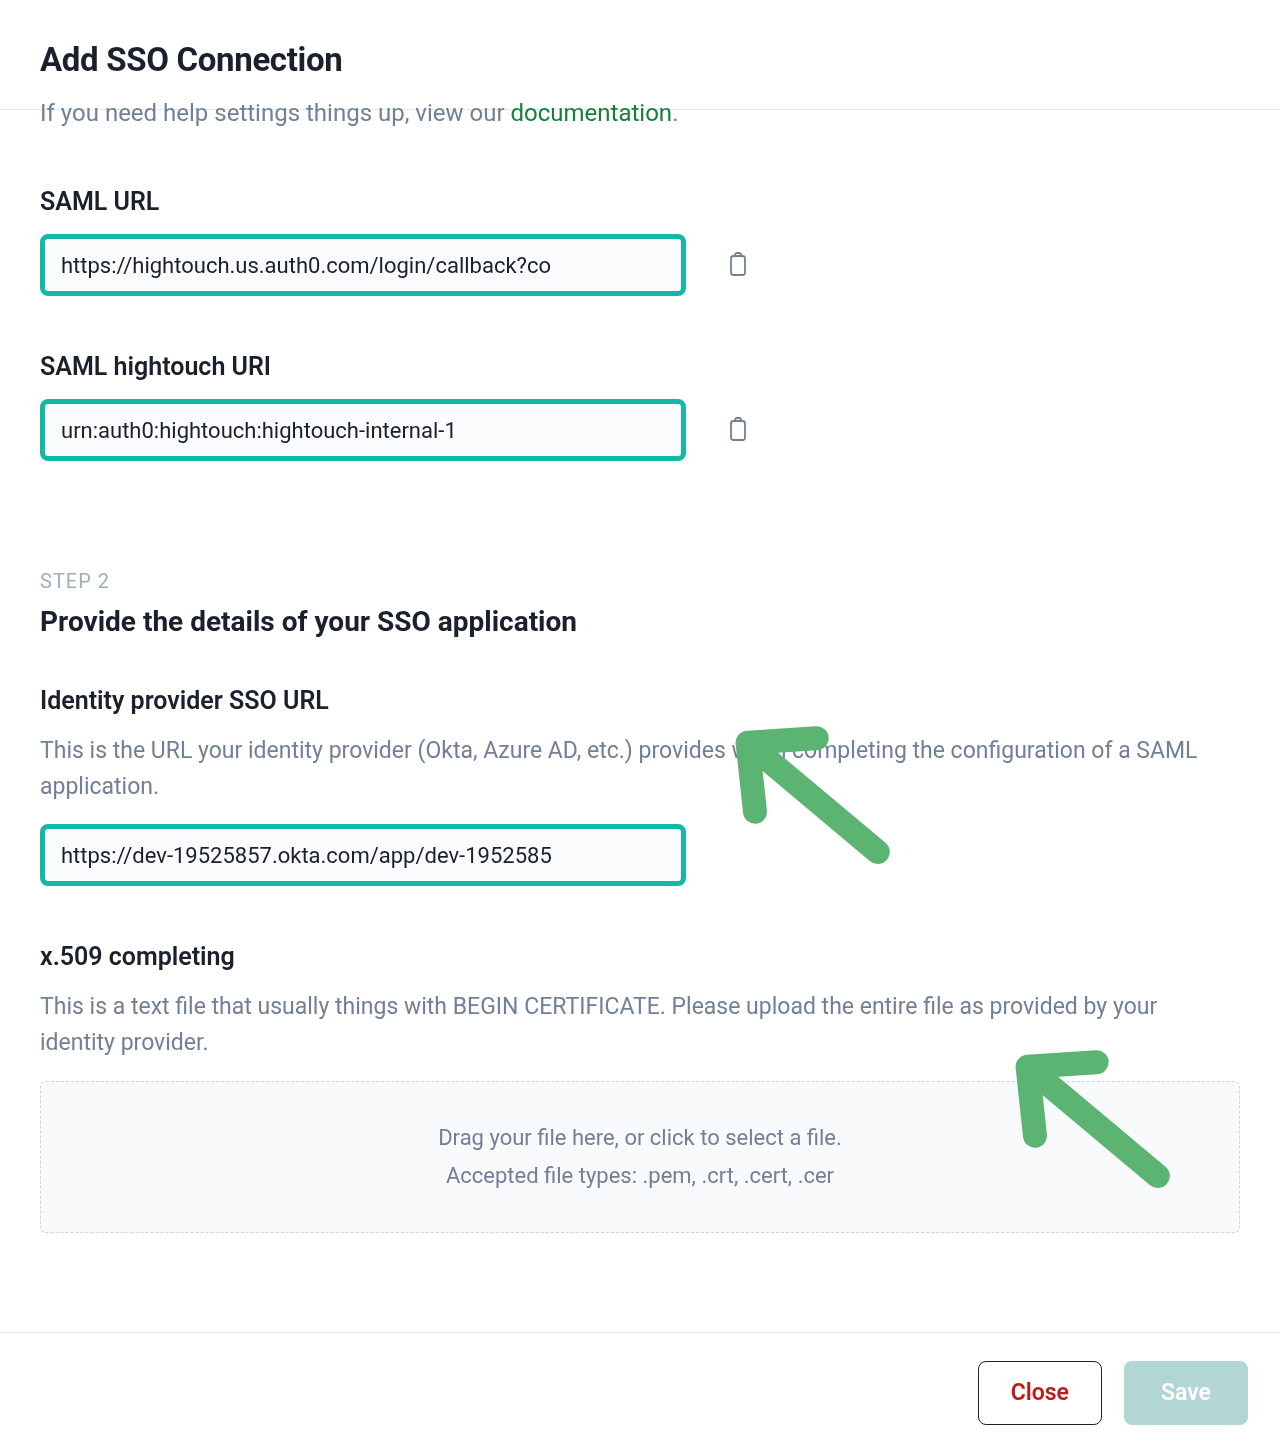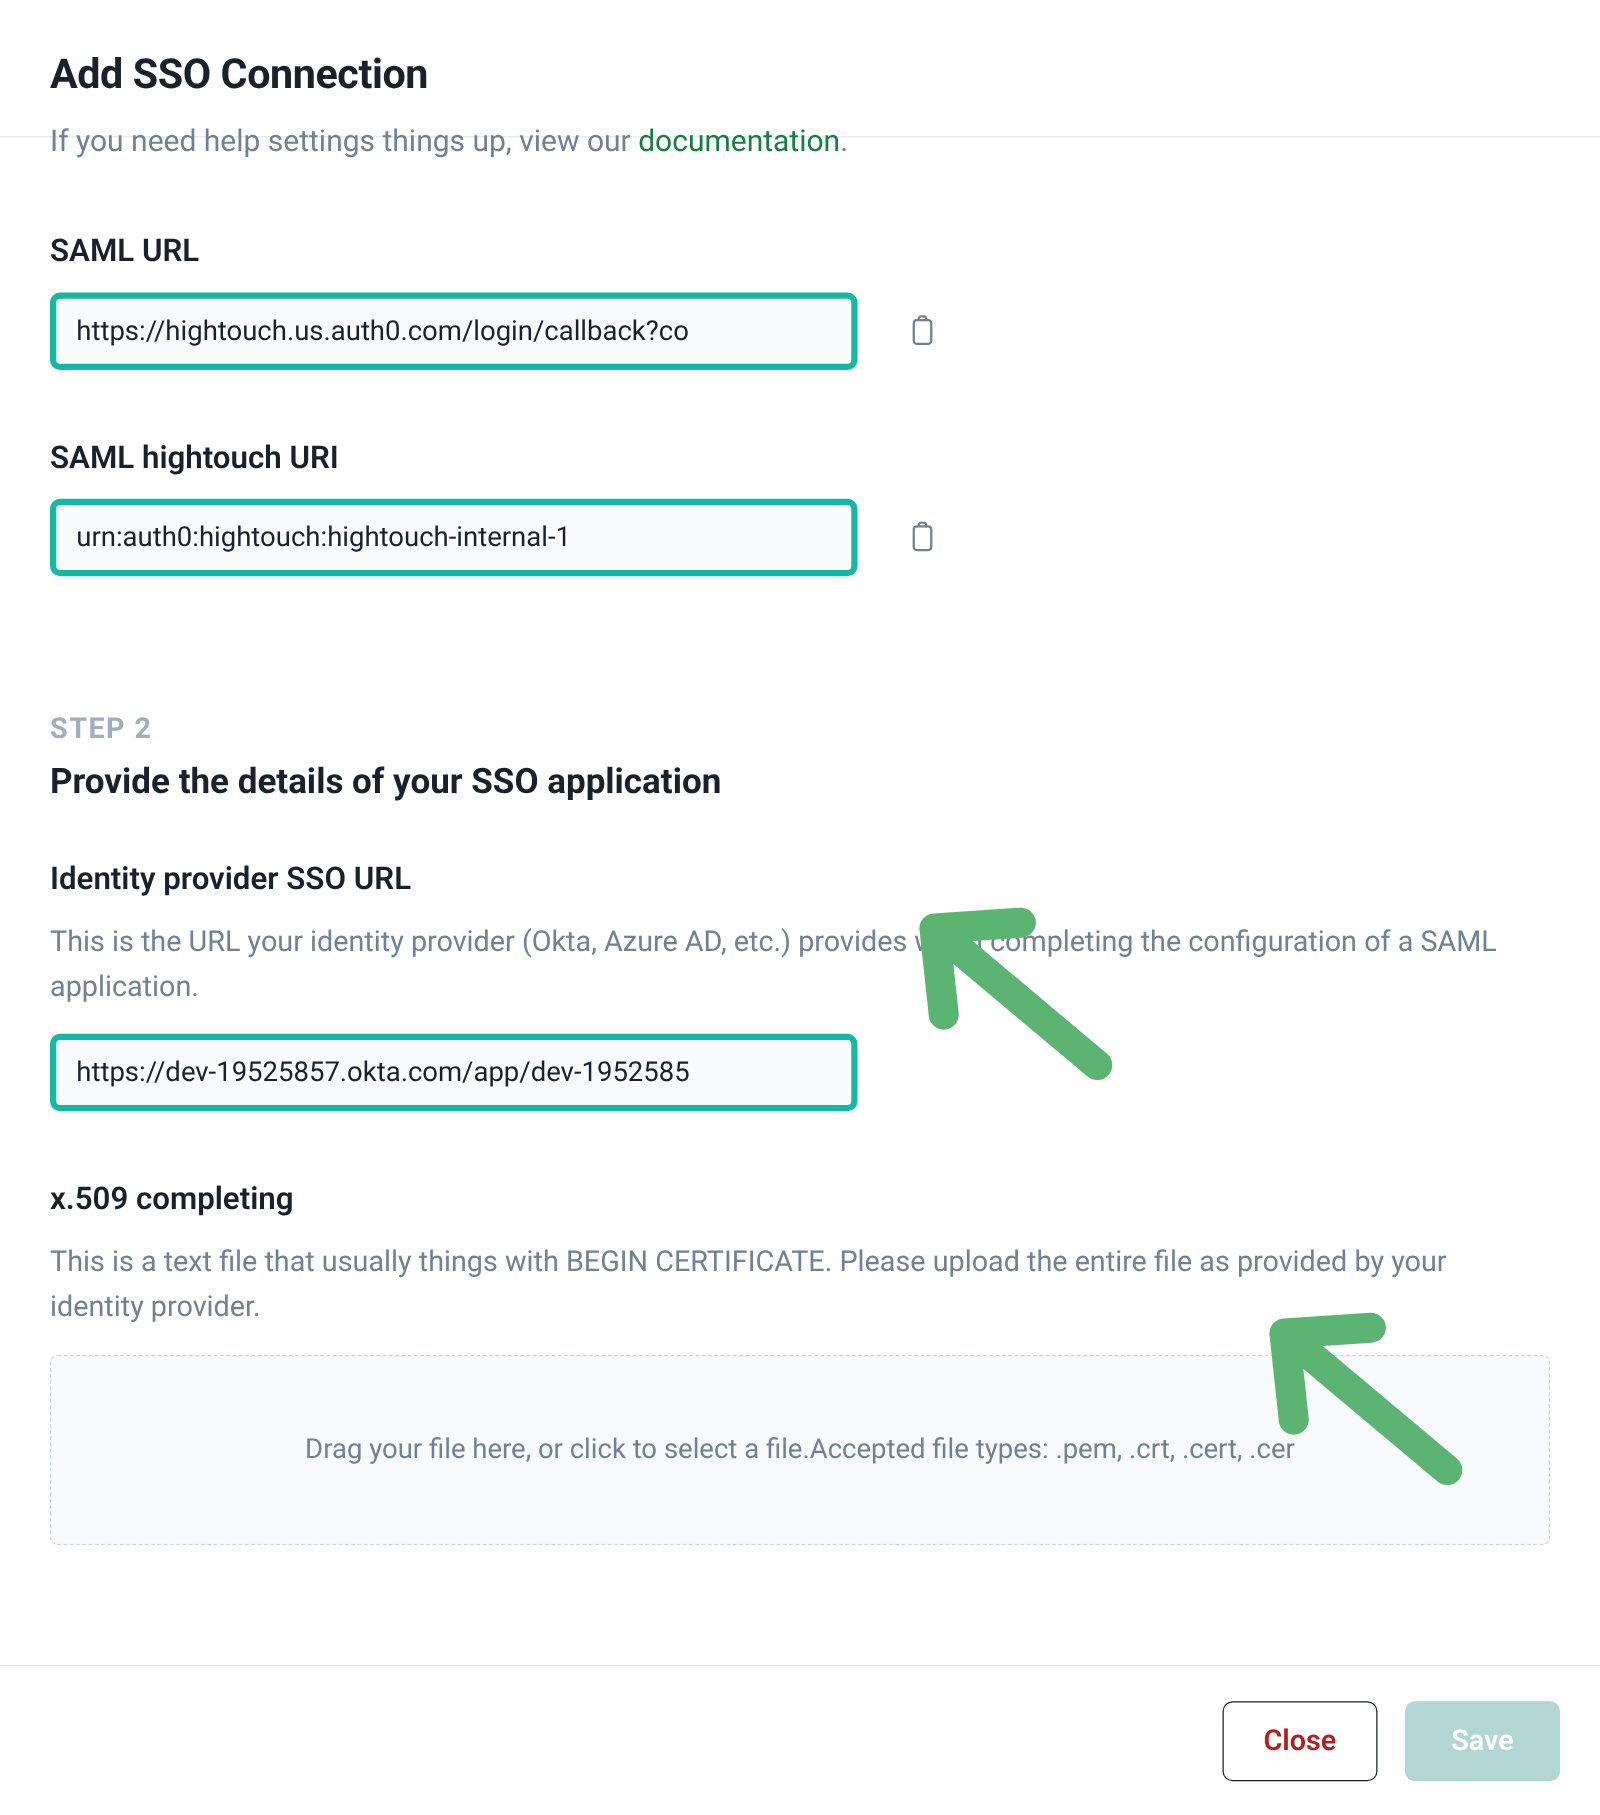--- a/index.html
+++ b/index.html
@@ -78,22 +78,22 @@
       display: flex;
       align-items: center;
       justify-content: center;
       padding: 0;
       color: #718096;
     }
     .copy-btn svg {
       display: block;
     }
     .step-label {
-      font-size: 23px;
-      font-weight: 700;
+      font-size: 20px;
+      font-weight: 400;
       color: #a0aec0;
       letter-spacing: 0.05em;
       margin-top: 108px;
       margin-bottom: 12px;
     }
     .step-title {
       font-size: 28px;
       font-weight: 700;
       color: #1a202c;
       margin-bottom: 48px;
@@ -106,21 +106,21 @@
       max-width: 1160px;
     }
     .dropzone {
       width: 100%;
       max-width: 1210px;
       height: 152px;
       border: 1.5px dashed #cbd5e0;
       border-radius: 6px;
       background: #f8fafb;
       display: flex;
-      flex-direction: row;
+      flex-direction: column;
       justify-content: center;
       align-items: center;
       cursor: pointer;
       margin-top: 8px;
     }
     .dropzone-text {
       font-size: 22px;
       color: #718096;
       line-height: 1.7;
       text-align: center;

